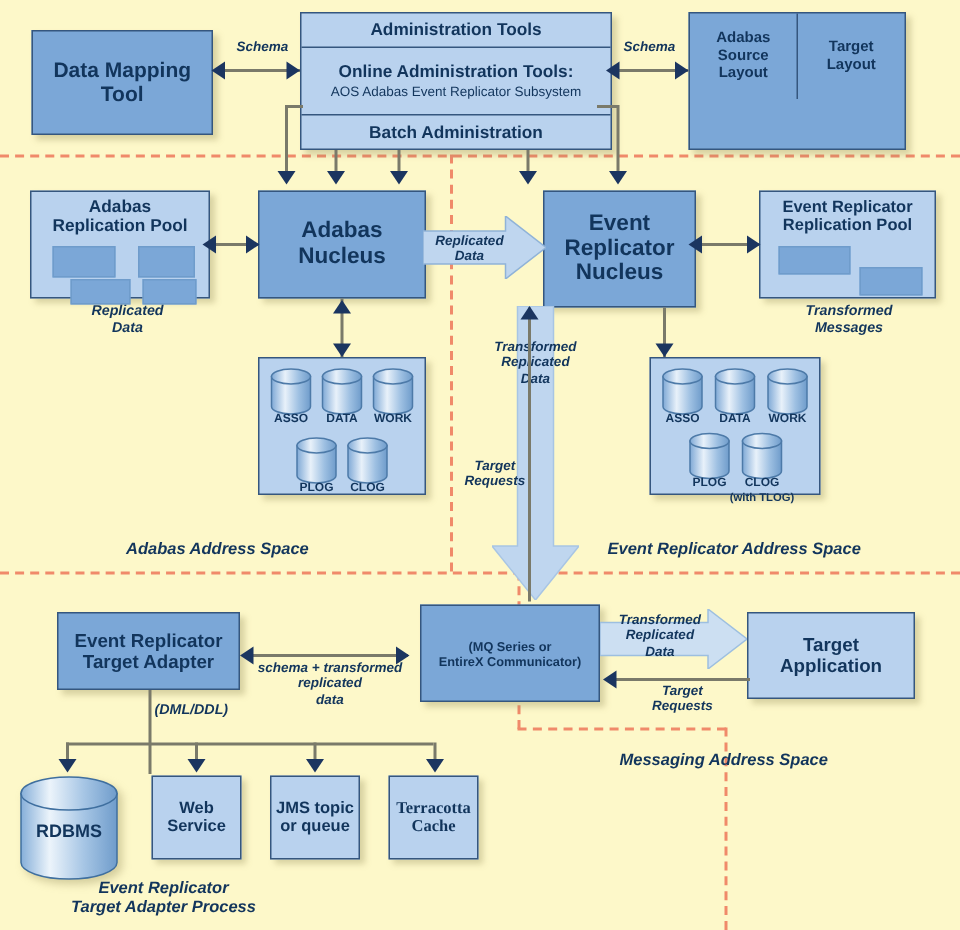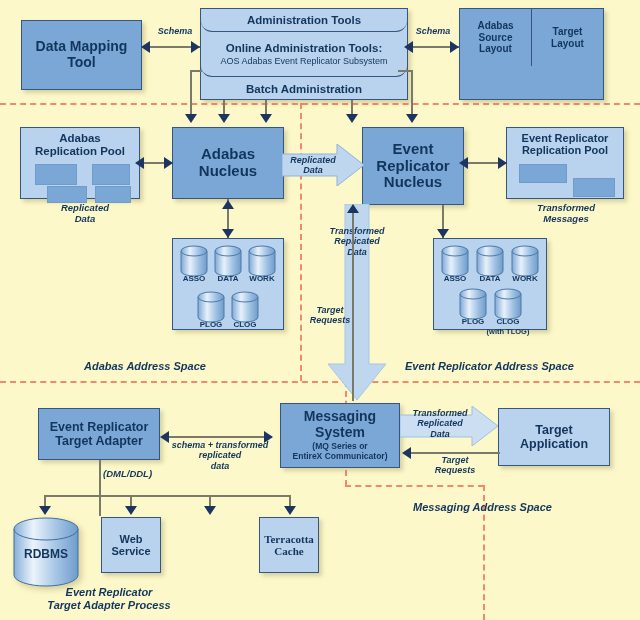--- a/index.html
+++ b/index.html
@@ -34,21 +34,20 @@
   .stack{
     position:absolute;box-sizing:border-box;
     border:1px solid #35567e;background:#b9d2ee;
     box-shadow:3px 3px 4px rgba(150,140,90,.35);
   }
   .stack-row{
     box-sizing:border-box;
     display:flex;flex-direction:column;align-items:center;justify-content:center;
     text-align:right;color:#12355c;font-weight:bold;
     border-bottom:1px solid #35567e;
-    border-radius:11px;
   }
   .stack-row:last-child{border-bottom:none;}
   
   .pcell{
     box-sizing:border-box;display:flex;align-items:center;justify-content:center;
     text-align:center;color:#12355c;font-weight:bold;font-size:10px;line-height:1.15;
   }
   
   .vline{position:absolute;width:1.6px;background:#7a7a6a;}
   .hline{position:absolute;height:1.6px;background:#7a7a6a;}
@@ -267,22 +266,20 @@
 
   <div class="region-lbl" style="left:84px;top:360px;">Adabas Address Space</div>
   <div class="region-lbl" style="left:405px;top:360px;">Event Replicator Address Space</div>
 
   <div class="box dark" style="left:38px;top:408px;width:122px;height:52px;font-size:12.5px;">
     <span style="white-space:pre-line;">Event Replicator
 Target Adapter</span>
   </div>
 
   <div class="box dark" style="left:280px;top:403px;width:120px;height:65px;font-size:14px;">
-    <span style="white-space:pre-line;">Messaging
-System</span>
     <span class="sub" style="white-space:pre-line;margin-top:2px;">(MQ Series or
 EntireX Communicator)</span>
   </div>
 
   <div class="box light" style="left:498px;top:408px;width:112px;height:58px;font-size:12.5px;">
     <span style="white-space:pre-line;">Target
 Application</span>
   </div>
 
   <div class="hline" style="left:168px;top:436px;width:104px;"></div>
@@ -330,20 +327,24 @@
     </defs>
     <path d="M4,12 h64 v46 a32,11 0 0 1 -64,0 z" fill="url(#cg2)" stroke="#3f6f9f" stroke-width="1"></path>
     <ellipse cx="36" cy="12" rx="32" ry="11" fill="url(#cg2)" stroke="#3f6f9f" stroke-width="1"></ellipse>
   </svg>
   <div style="position:absolute;left:10px;top:547px;width:72px;text-align:center;color:#12355c;font-weight:bold;font-size:12px;">RDBMS</div>
 
   <div class="box light" style="left:101px;top:517px;width:60px;height:56px;font-size:11px;">
     <span style="white-space:pre-line;">Web
 Service</span>
   </div>
+  <div class="box light" style="left:180px;top:517px;width:60px;height:56px;font-size:11px;">
+    <span style="white-space:pre-line;">JMS topic
+or queue</span>
+  </div>
   <div class="box light" style="left:259px;top:517px;width:60px;height:56px;font-size:11px;">
     <span style="white-space:pre-line;font-family:Liberation Serif, serif;">Terracotta
 Cache</span>
   </div>
 
   <div class="region-lbl" style="left:34px;top:586px;text-align:center;width:150px;">Event Replicator
 Target Adapter Process</div>
 
 </div>
 

